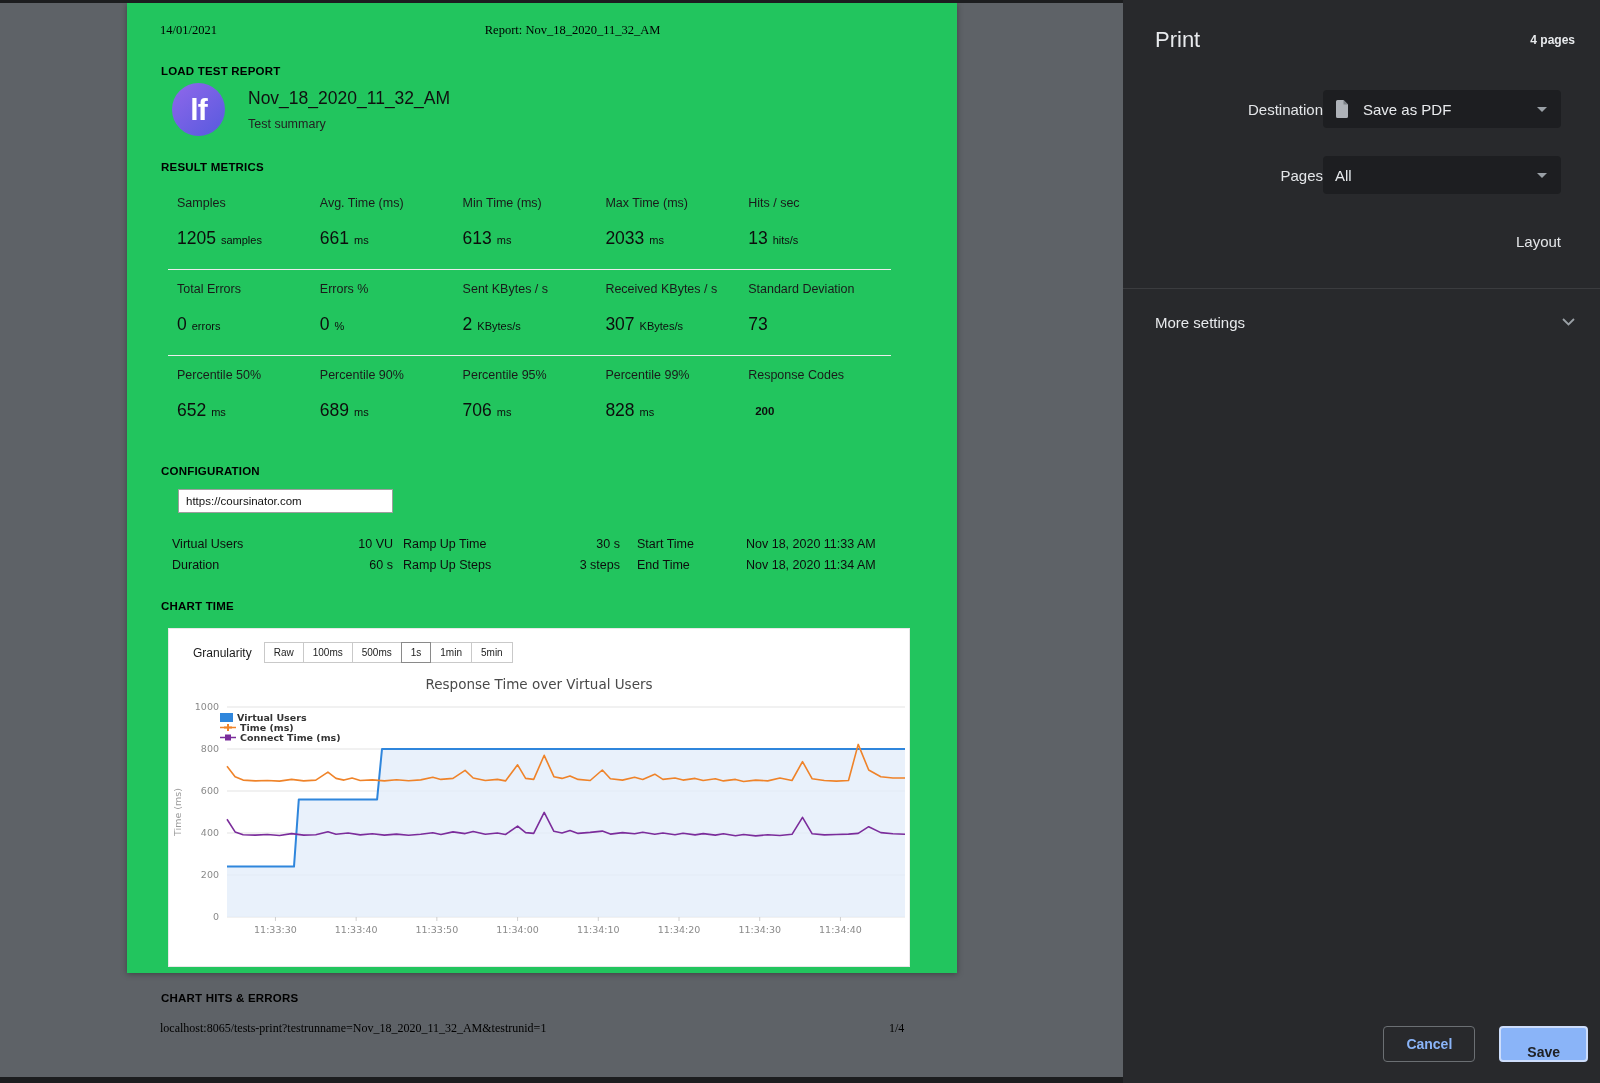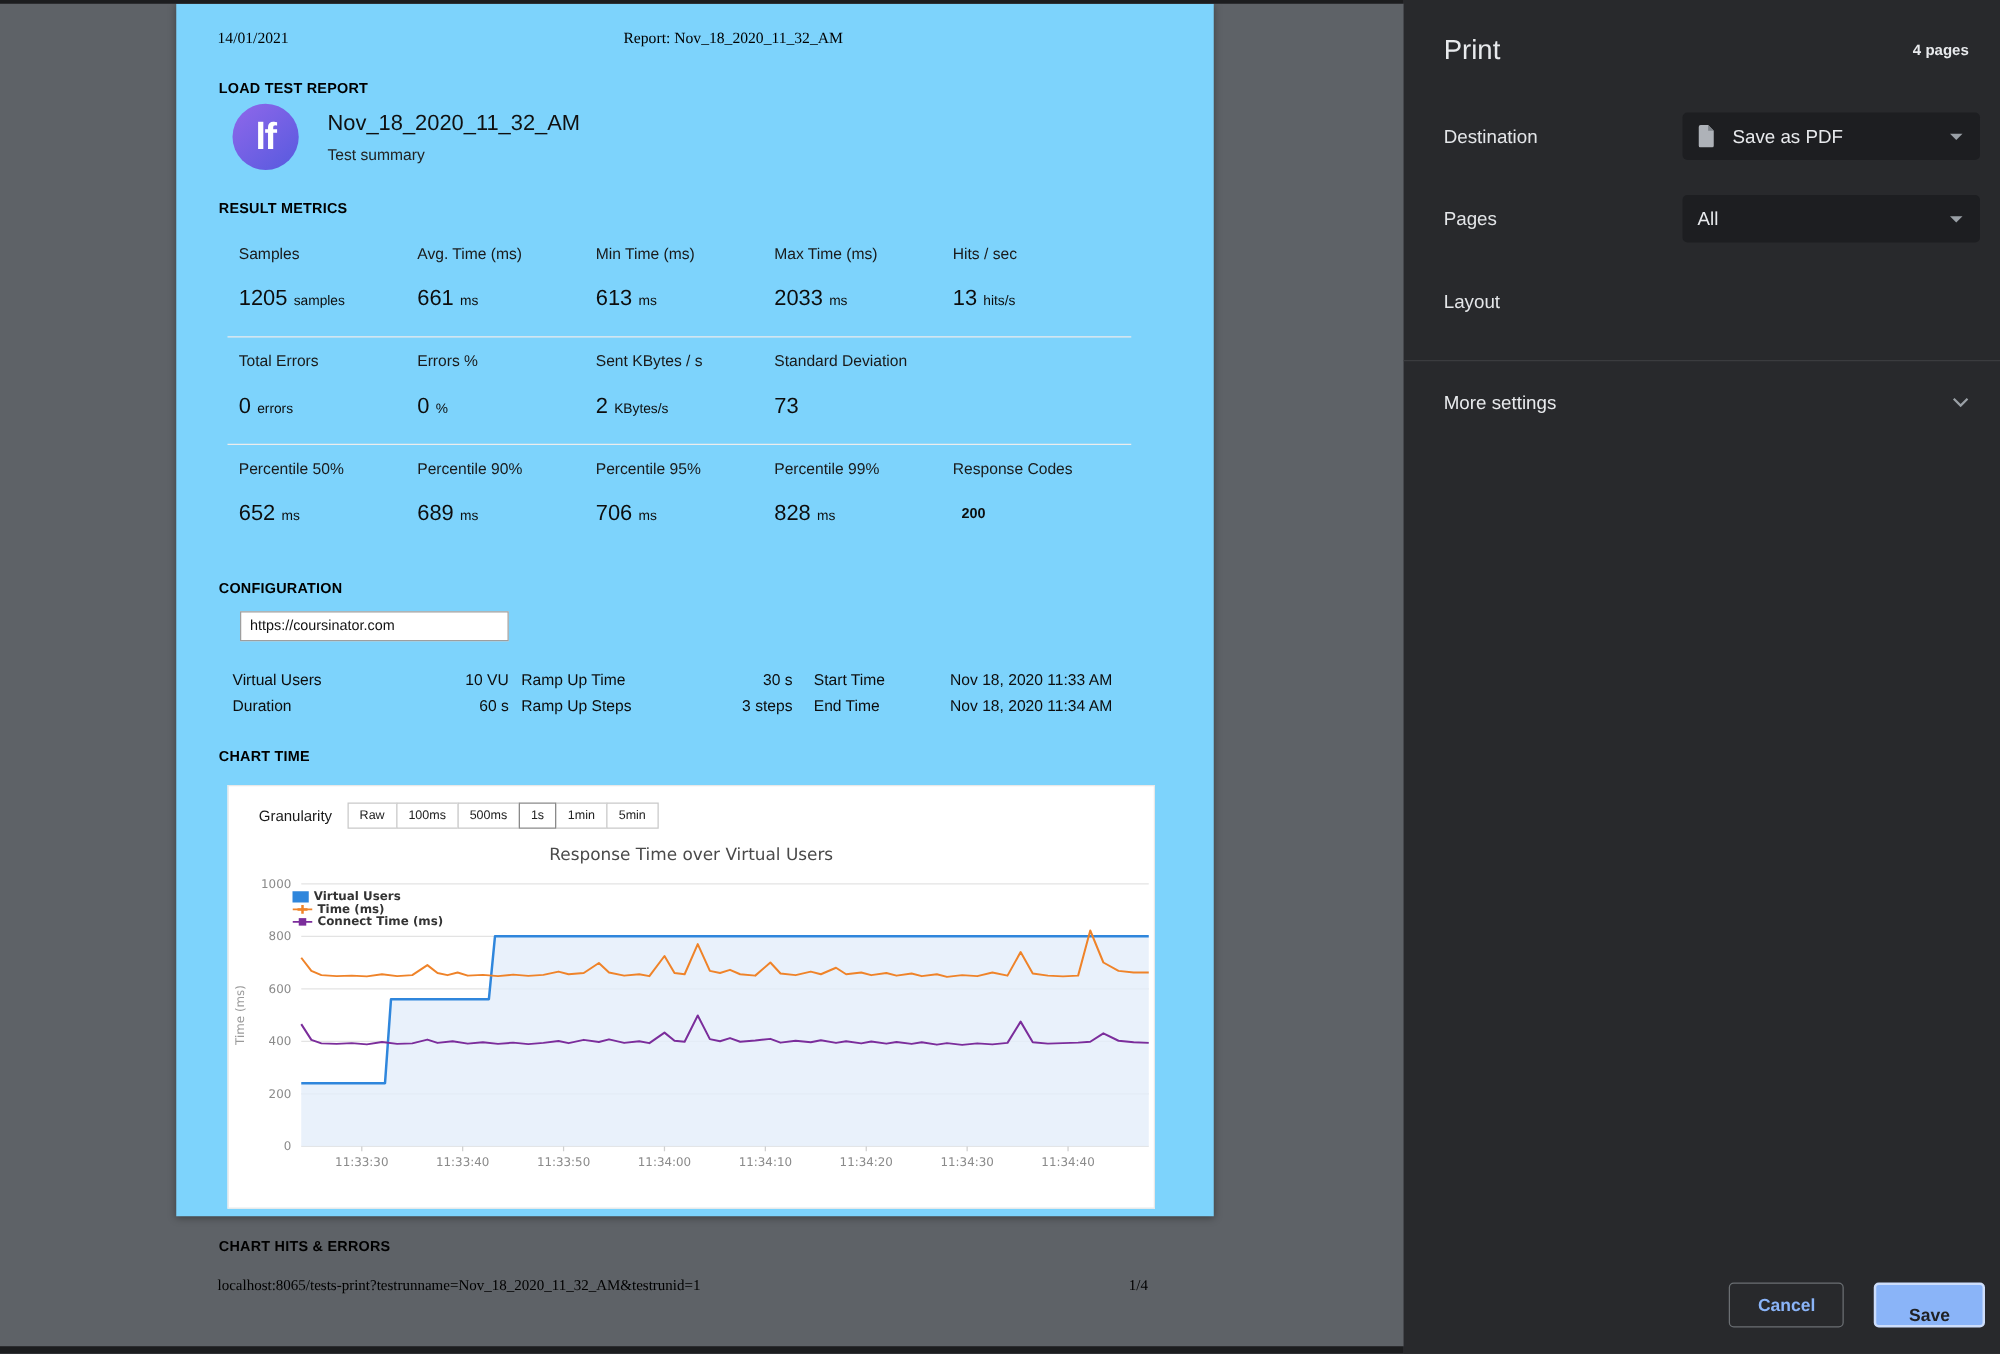--- a/index.html
+++ b/index.html
@@ -3,21 +3,21 @@
 <meta charset="utf-8">
 <style>
   html,body{margin:0;padding:0;}
   body{width:1600px;height:1083px;overflow:hidden;background:#28292c;font-family:"Liberation Sans",sans-serif;}
   #app{position:relative;width:1600px;height:1083px;}
 
   
   .preview{position:absolute;left:0;top:0;width:1123px;height:100%;background:#5e6267;}
   .strip-top{position:absolute;left:0;top:0;width:100%;height:3px;background:#1c1d1f;}
   .strip-bottom{position:absolute;left:0;bottom:0;width:100%;height:6px;background:#1c1d1f;}
-  .page{position:absolute;left:141px;top:3px;width:830px;height:970px;background:#7dd3fc;box-shadow:0 1px 6px rgba(0,0,0,.35);color:#000;}
+  .page{position:absolute;left:127px;top:3px;width:830px;height:970px;background:#22c55e;box-shadow:0 1px 6px rgba(0,0,0,.35);color:#000;}
 
   .page-header{position:absolute;top:20px;left:33px;right:33px;height:16px;font-family:"Liberation Serif",serif;font-size:12.5px;color:#000;}
   .ph-report{position:absolute;left:54%;transform:translateX(-50%);white-space:nowrap;}
 
   .sec-label{position:absolute;left:34px;font-weight:bold;font-size:11.5px;color:#000;letter-spacing:.2px;}
 
   .brand{position:absolute;top:80px;left:45px;display:flex;align-items:center;}
   .logo{width:53px;height:53px;border-radius:50%;background:linear-gradient(140deg,#8a66e9 10%,#5f5ce0 85%);color:#fff;display:flex;align-items:center;justify-content:center;font-size:30px;font-weight:700;letter-spacing:-1px;}
   .brand-text{margin-left:23px;}
   .brand-title{font-size:17.5px;color:#101010;font-weight:500;}
@@ -52,21 +52,21 @@
   .legend-marker{display:inline-flex;align-items:center;}
 
   .page-footer-url{position:absolute;left:33px;top:1018px;font-family:"Liberation Serif",serif;font-size:12px;color:#000;}
   .page-footer-num{position:absolute;left:762px;top:1018px;font-family:"Liberation Serif",serif;font-size:12px;color:#000;}
 
   
   .panel{position:absolute;left:1123px;top:0;right:0;height:100%;background:#28292c;color:#e8eaed;}
   .panel-h{position:absolute;top:27px;left:32px;right:25px;display:flex;justify-content:space-between;align-items:center;}
   .panel-title{font-size:22px;font-weight:400;color:#e8eaed;}
   .pages-count{font-size:12px;font-weight:bold;color:#e8eaed;}
-  .field-row{position:absolute;left:32px;right:16px;height:38px;display:flex;align-items:center;justify-content:space-between;}
+  .field-row{position:absolute;left:32px;right:39px;height:38px;display:flex;align-items:center;justify-content:flex-end;}
   .field-label{font-size:15px;color:#e4e6e9;}
   .select{width:238px;height:38px;background:#1d1e21;border-radius:4px;display:flex;align-items:center;padding:0 14px 0 12px;box-sizing:border-box;cursor:pointer;}
   .select .val{font-size:15px;color:#e8eaed;flex:1;}
   .caret{width:0;height:0;border-left:5px solid transparent;border-right:5px solid transparent;border-top:5px solid #9aa0a6;}
   .pdf-ic{margin-right:14px;display:flex;}
   .divider{position:absolute;top:288px;left:0;right:0;height:1px;background:#3b3c3f;}
   .more-row{position:absolute;top:300px;left:32px;right:25px;height:44px;display:flex;align-items:center;justify-content:space-between;cursor:pointer;}
   .more-label{font-size:15px;color:#e8eaed;}
   .actions{position:absolute;right:12px;bottom:21px;display:flex;gap:24px;}
   .btn{height:36px;border-radius:4px;font-family:inherit;font-size:14px;font-weight:bold;cursor:pointer;}
@@ -125,20 +125,24 @@
               <div class="m-label">Total Errors</div>
               <div class="m-value"><span>0</span><span class="m-unit">errors</span></div>
             </div>
             <div>
               <div class="m-label">Errors %</div>
               <div class="m-value"><span>0</span><span class="m-unit">%</span></div>
             </div>
             <div>
               <div class="m-label">Sent KBytes / s</div>
               <div class="m-value"><span>2</span><span class="m-unit">KBytes/s</span></div>
+            </div>
+            <div>
+              <div class="m-label">Received KBytes / s</div>
+              <div class="m-value"><span>307</span><span class="m-unit">KBytes/s</span></div>
             </div>
             <div>
               <div class="m-label">Standard Deviation</div>
               <div class="m-value"><span>73</span><span class="m-unit"></span></div>
             </div>
           </div>
           <div class="metric-row">
             <div>
               <div class="m-label">Percentile 50%</div>
               <div class="m-value"><span>652</span><span class="m-unit">ms</span></div>

